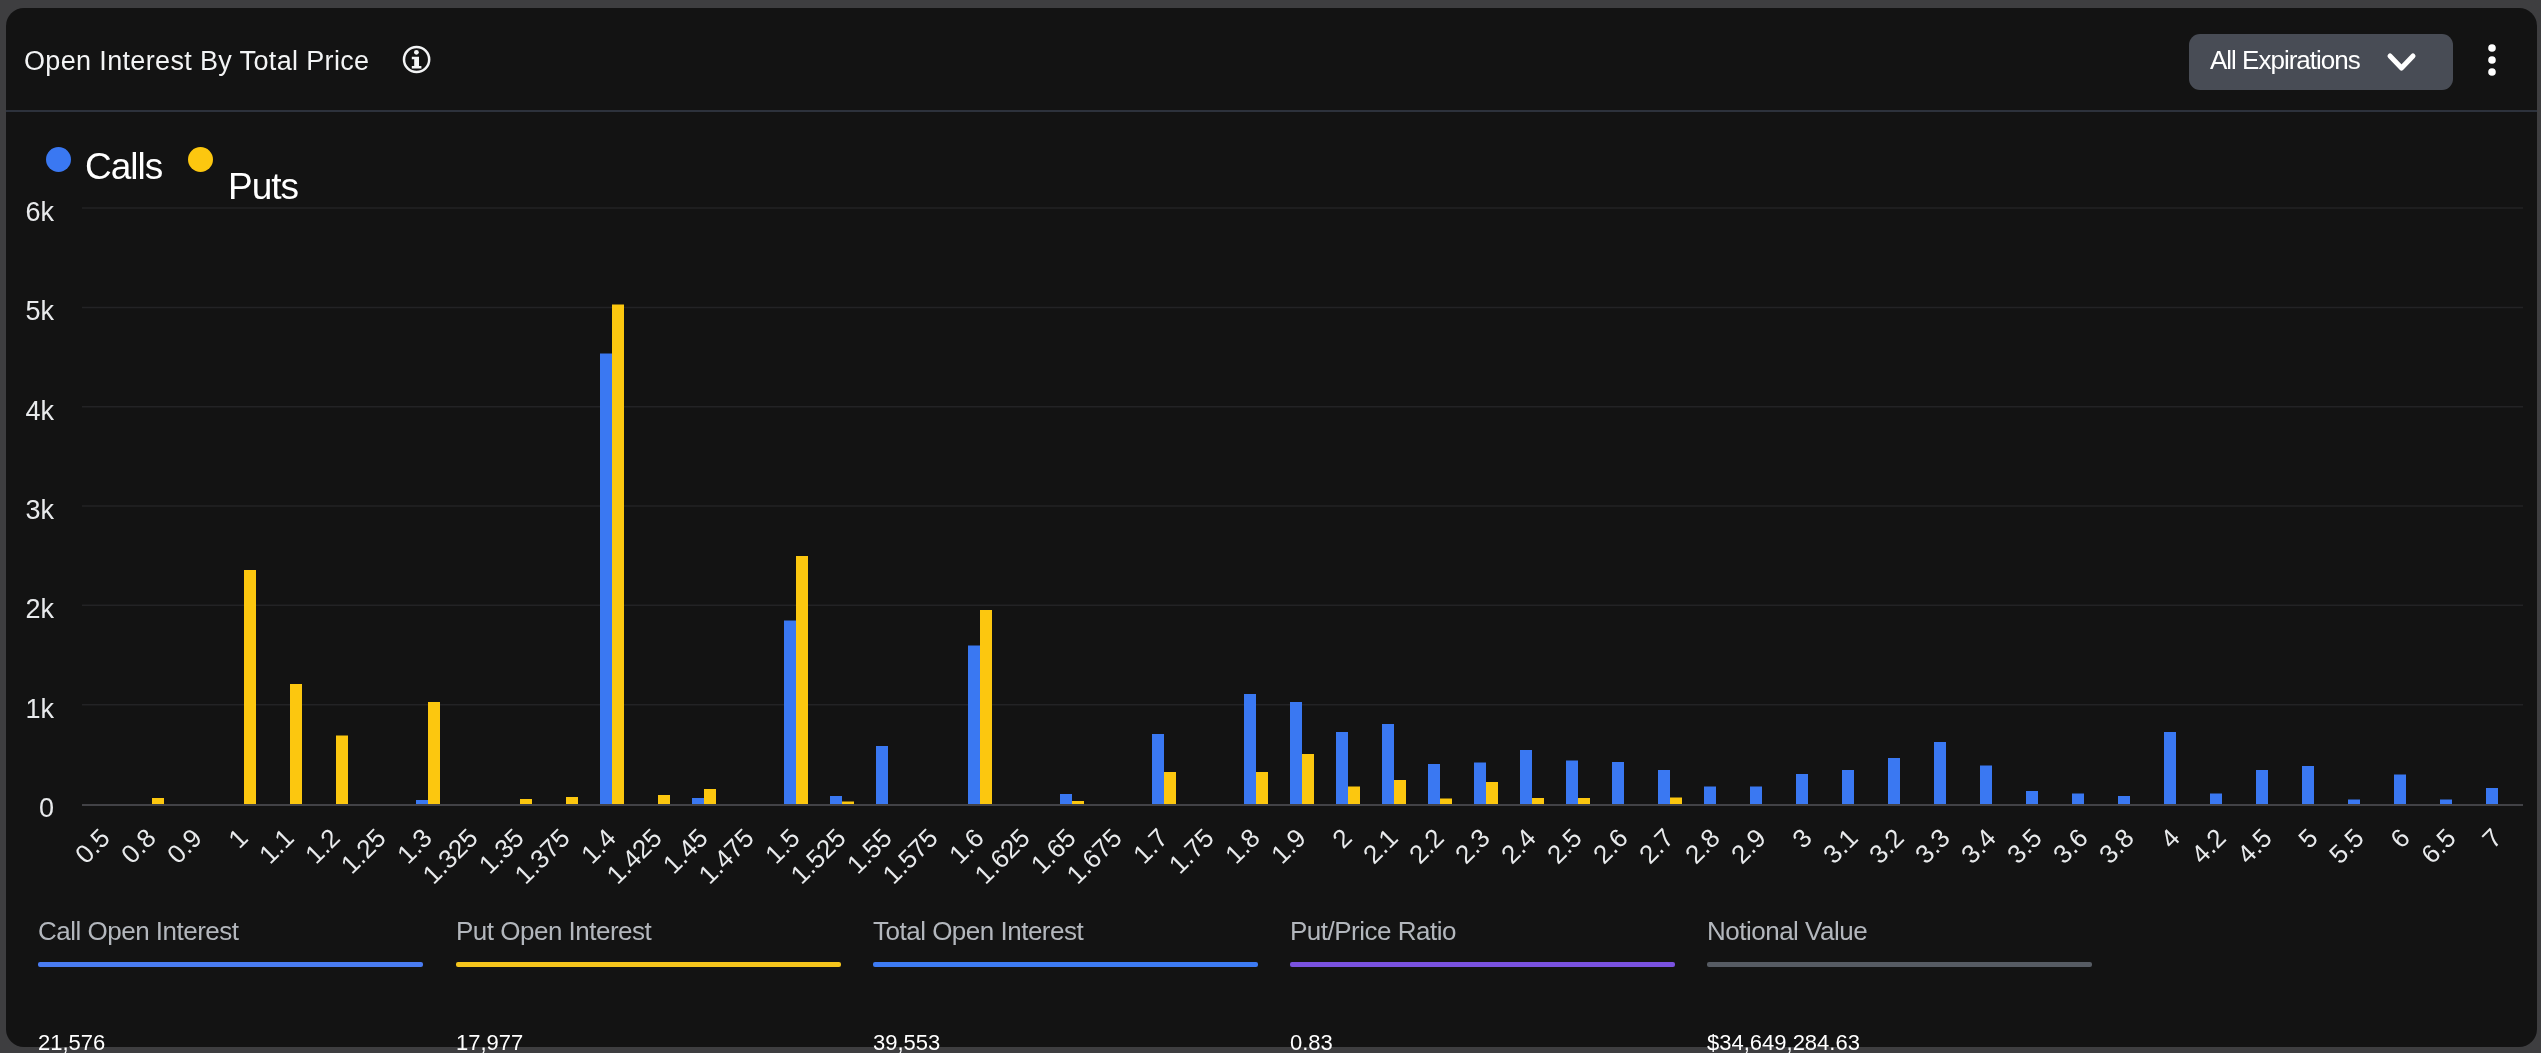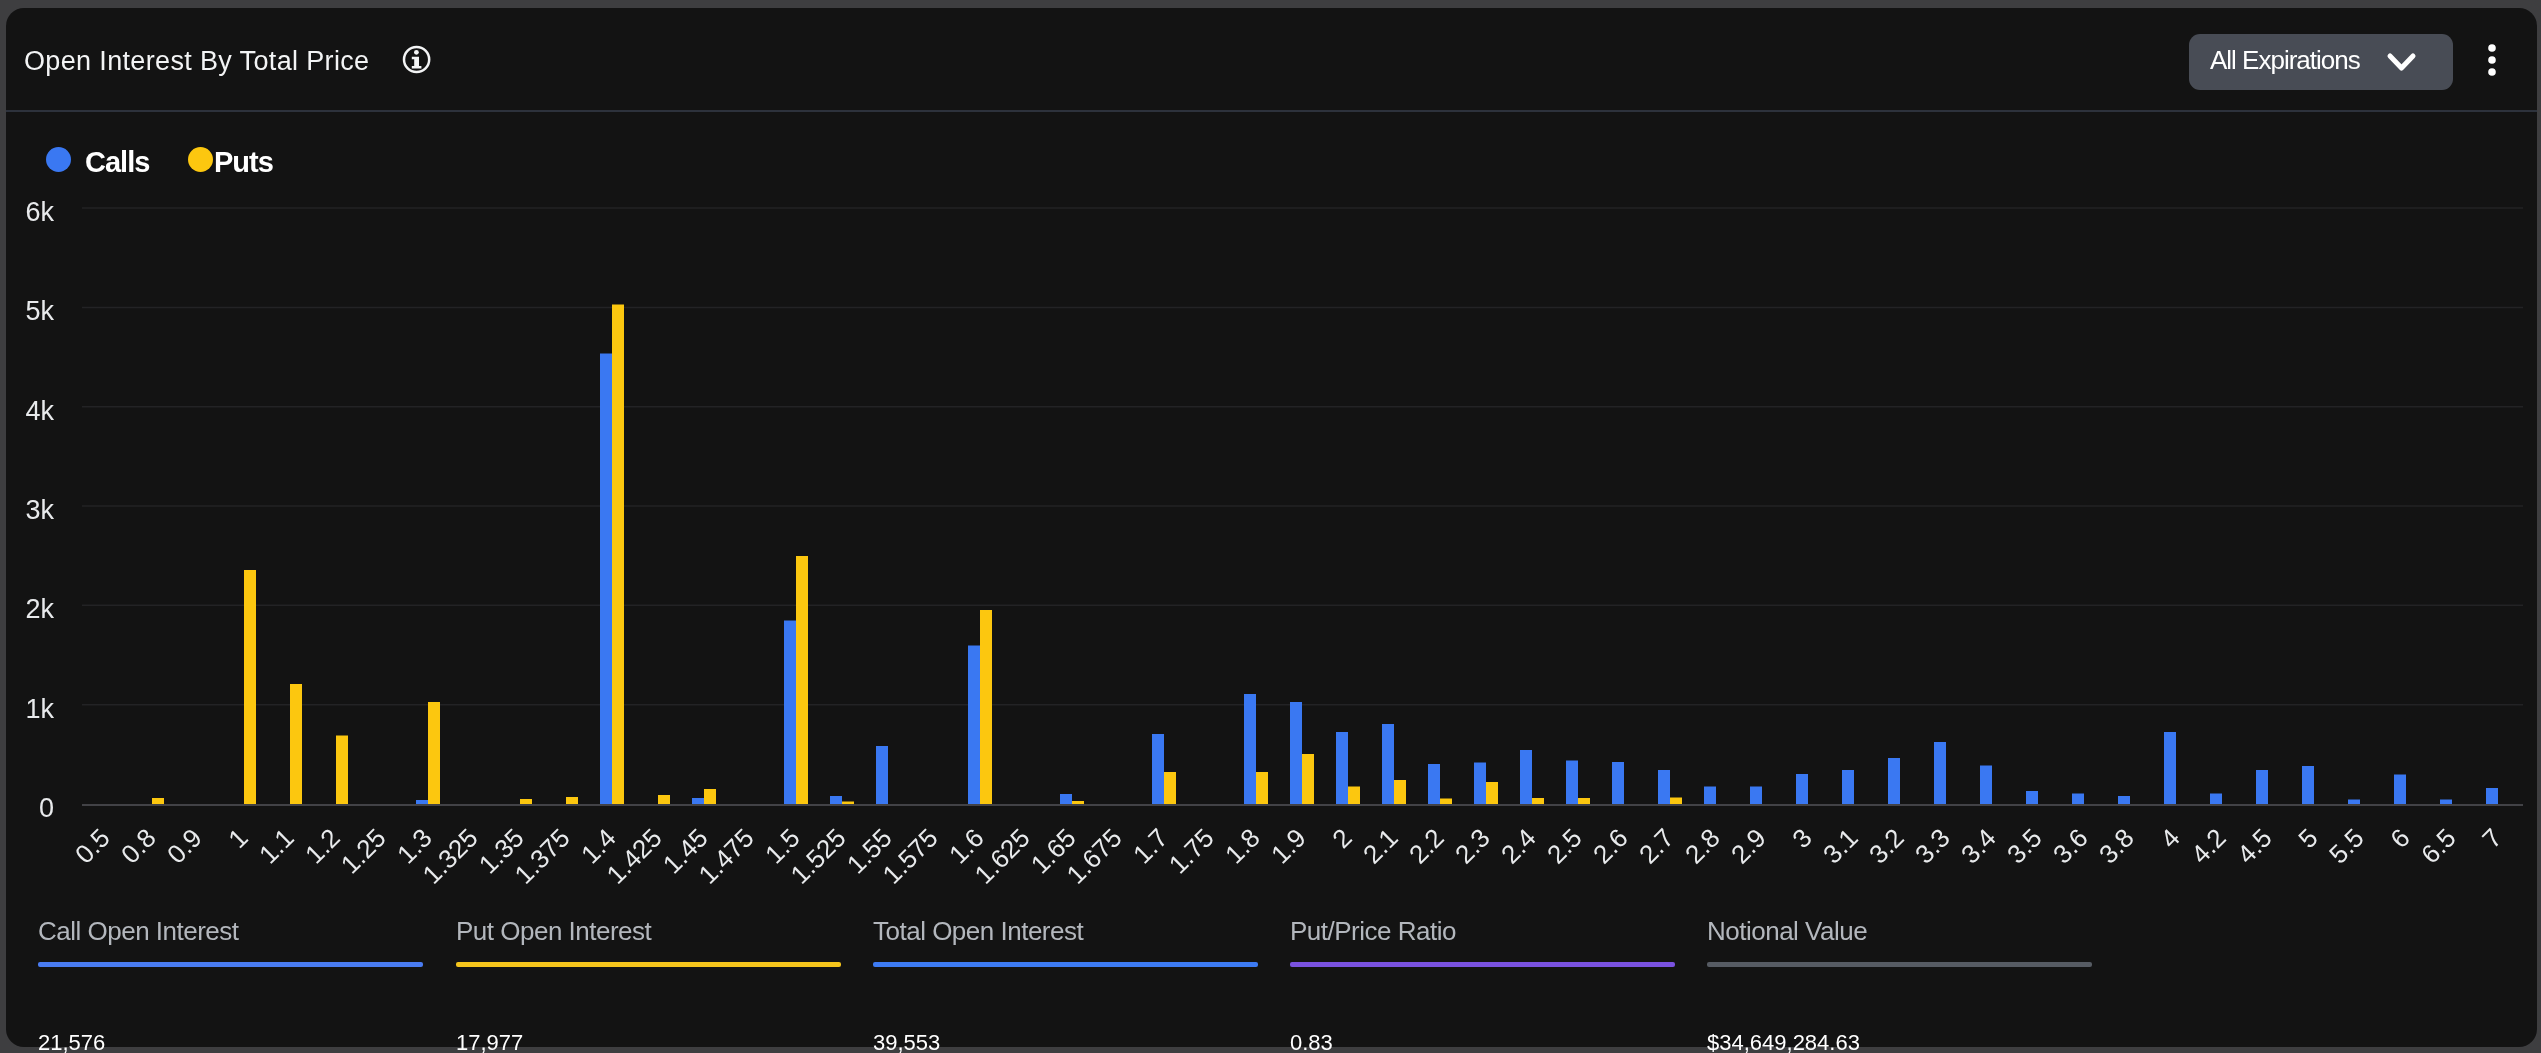--- a/index.html
+++ b/index.html
@@ -2,21 +2,21 @@
 <html><head>
 <meta charset="utf-8">
 <style>
   * { margin:0; padding:0; box-sizing:border-box; }
   html,body { width:2541px; height:1053px; background:#3e3e40; font-family:"Liberation Sans", sans-serif; overflow:hidden; }
   #card { position:absolute; left:6px; top:8px; width:2531px; height:1039px; background:#131313; border-radius:18px; }
   #title { position:absolute; left:24px; top:46px; font-size:27px; color:#f3f4f5; letter-spacing:0.35px; }
   #sep { position:absolute; left:6px; top:110px; width:2531px; height:2px; background:#2d323c; }
   #btn { position:absolute; left:2189px; top:34px; width:264px; height:56px; background:#484c55; border-radius:11px; }
   #btntext { position:absolute; left:2210px; top:45px; font-size:26px; font-weight:normal; color:#ffffff; letter-spacing:-1px; }
-  .legtext { position:absolute; top:146px; font-size:29px; font-weight:bold; color:#ffffff; letter-spacing:-1px; }
+  .legtext { position:absolute; top:146px; font-size:37px; font-weight:normal; color:#ffffff; letter-spacing:-1px; }
   .dot { position:absolute; top:146.5px; width:25px; height:25px; border-radius:50%; }
   svg { position:absolute; left:0; top:0; }
   .stat { position:absolute; top:0; width:400px; }
   .slabel { position:absolute; top:916px; font-size:26px; color:#b3b7bd; white-space:nowrap; letter-spacing:-0.5px; }
   .sline { position:absolute; top:962px; width:385px; height:5px; border-radius:2px; }
   .sval { position:absolute; top:1030px; font-size:22px; color:#ffffff; white-space:nowrap; }
 </style>
 </head>
 <body>
 <div id="card"></div>
@@ -171,21 +171,21 @@
 <text transform="translate(2260.0,826) rotate(-45)" x="0" y="0" fill="#e8eaec" font-size="26" text-anchor="end" dominant-baseline="hanging">4.5</text>
 <text transform="translate(2306.0,826) rotate(-45)" x="0" y="0" fill="#e8eaec" font-size="26" text-anchor="end" dominant-baseline="hanging">5</text>
 <text transform="translate(2352.0,826) rotate(-45)" x="0" y="0" fill="#e8eaec" font-size="26" text-anchor="end" dominant-baseline="hanging">5.5</text>
 <text transform="translate(2398.0,826) rotate(-45)" x="0" y="0" fill="#e8eaec" font-size="26" text-anchor="end" dominant-baseline="hanging">6</text>
 <text transform="translate(2444.0,826) rotate(-45)" x="0" y="0" fill="#e8eaec" font-size="26" text-anchor="end" dominant-baseline="hanging">6.5</text>
 <text transform="translate(2490.0,826) rotate(-45)" x="0" y="0" fill="#e8eaec" font-size="26" text-anchor="end" dominant-baseline="hanging">7</text>
 </svg>
 <div class="dot" style="left:46px; background:#3a78f2;"></div>
 <div class="legtext" style="left:85px;">Calls</div>
 <div class="dot" style="left:188px; background:#fcc70f;"></div>
-<div class="legtext" style="left:214px;">Puts</div>
+<div class="legtext" style="left:228px;margin-top:20px;">Puts</div>
 <div class="stat" style="left:38px;">
   <div class="slabel">Call Open Interest</div>
   <div class="sline" style="background:#4a7cf2;"></div>
   <div class="sval">21,576</div>
 </div>
 <div class="stat" style="left:456px;">
   <div class="slabel">Put Open Interest</div>
   <div class="sline" style="background:#f5c51c;"></div>
   <div class="sval">17,977</div>
 </div>

